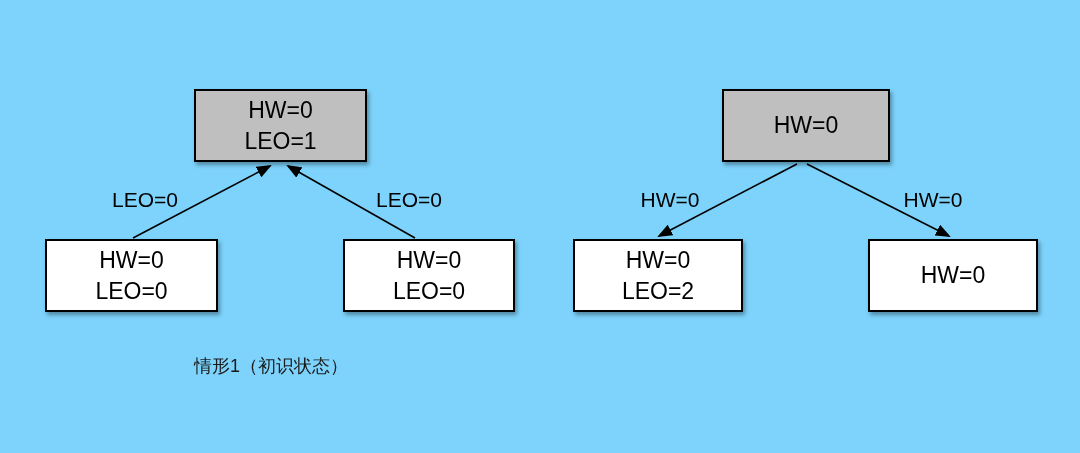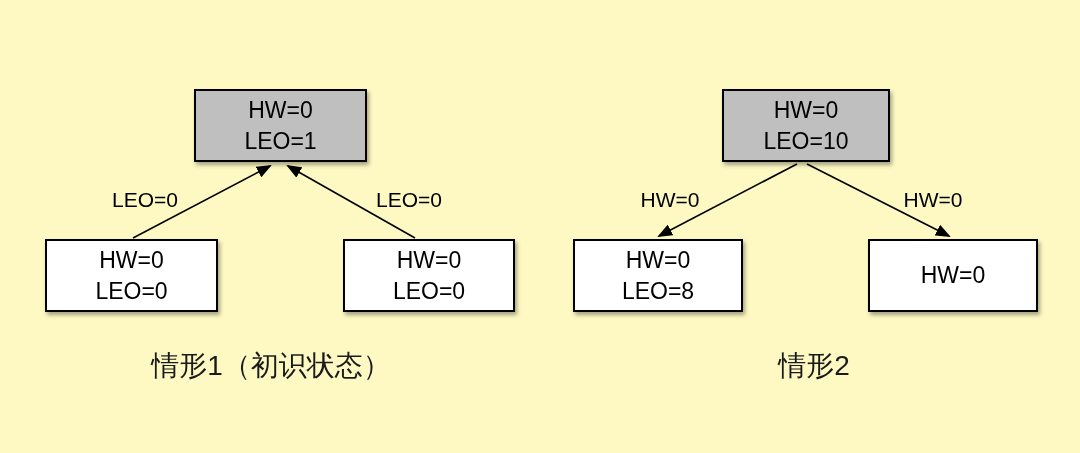--- a/index.html
+++ b/index.html
@@ -4,21 +4,21 @@
 <style>
   html, body {
     margin: 0;
     padding: 0;
     background: #ffffff;
   }
   .canvas {
     position: relative;
     width: 1080px;
     height: 453px;
-    background: #fef9c3;
+    background: #7dd3fc;
     font-family: "Liberation Sans", sans-serif;
     color: #000000;
     overflow: hidden;
   }
   .edges {
     position: absolute;
     left: 0; top: 0;
     width: 1080px; height: 453px;
   }
   .node {
@@ -40,21 +40,21 @@
     position: absolute;
     width: 100px;
     font-size: 21px;
     line-height: 22px;
     text-align: center;
     color: #000000;
   }
   .caption {
     position: absolute;
     top: 353px;
-    font-size: 28px;
+    font-size: 18px;
     line-height: 26px;
     text-align: center;
     color: #1a1a1a;
   }
 </style>
 </head>
 <body>
 
 <div class="canvas">
 
@@ -87,30 +87,28 @@
     <div>LEO=0</div>
   </div>
 
   <div class="edge-label" style="left:95px; top:189px;">LEO=0</div>
   <div class="edge-label" style="left:359px; top:189px;">LEO=0</div>
 
   <div class="caption" style="left:121px; width:300px;">情形1（初识状态）</div>
 
   <div class="node leader" style="left:722px; top:89px; width:168px; height:73px;">
     <div>HW=0</div>
-    <div>LEO=10</div>
   </div>
 
   <div class="node follower" style="left:573px; top:239px; width:170px; height:73px;">
     <div>HW=0</div>
-    <div>LEO=8</div>
+    <div>LEO=2</div>
   </div>
 
   <div class="node follower" style="left:868px; top:239px; width:170px; height:73px;">
     <div>HW=0</div>
   </div>
 
   <div class="edge-label" style="left:620px; top:189px;">HW=0</div>
   <div class="edge-label" style="left:883px; top:189px;">HW=0</div>
 
-  <div class="caption" style="left:714px; width:200px;">情形2</div>
 
 </div>
 
 </body></html>

